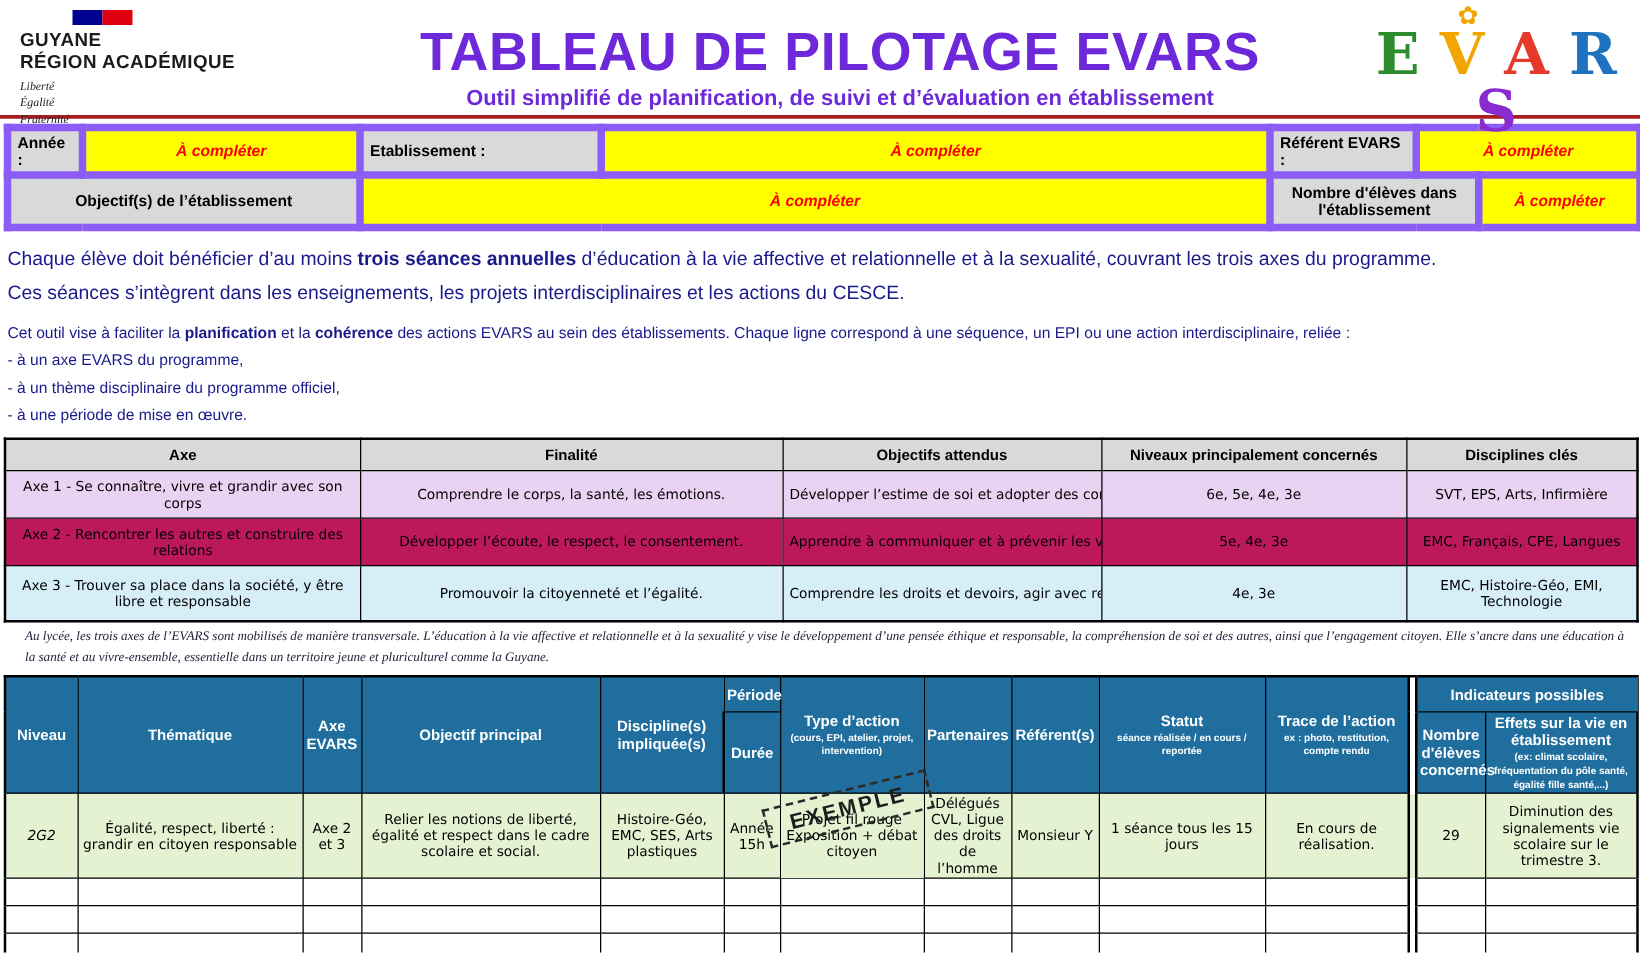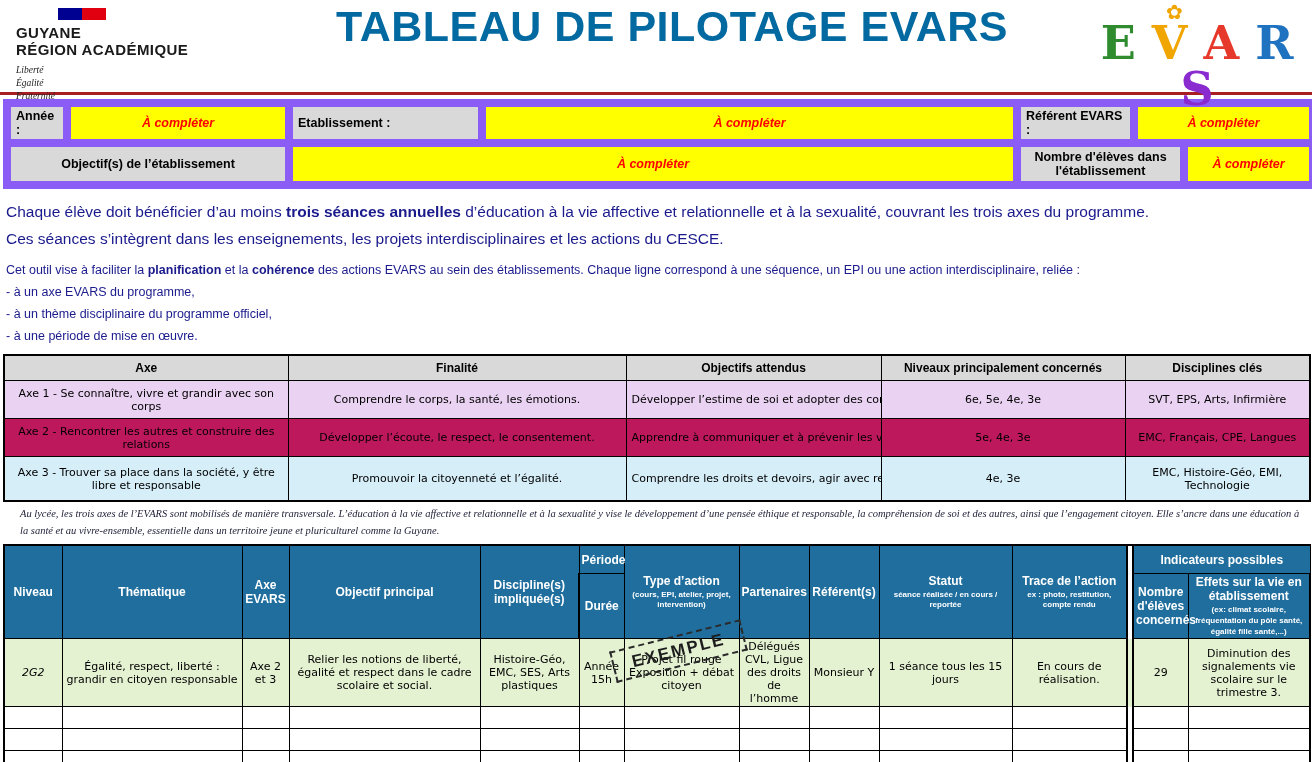--- a/index.html
+++ b/index.html
@@ -9,36 +9,36 @@
 
   
   .top { display:flex; align-items:flex-start; height:92px; }
   .marianne { width:262px; padding:8px 0 0 16px; flex:none; }
   .flag { display:flex; margin-left:42px; margin-bottom:4px; }
   .flag i { display:block; width:17px; height:12px; }
   .flag .b { background:#000091; width:24px; }
   .flag .r { background:#e1000f; width:24px; }
   .region-name { font-weight:bold; font-size:15px; letter-spacing:.4px; line-height:1.15; color:#1a1a1a; }
   .motto { font-family:"Liberation Serif", serif; font-style:italic; font-size:9.5px; line-height:1.4; margin-top:5px; color:#222; }
-  .title-block { flex:1; text-align:center; color:#0369a1; padding-top:4px; }
+  .title-block { flex:1; text-align:center; color:#6d28d9; padding-top:20px; }
   .main-title { font-size:43px; font-weight:700; letter-spacing:.5px; line-height:1.05; }
   .sub-title { font-size:17.5px; font-weight:700; margin-top:3px; }
   .evars { width:230px; flex:none; text-align:center; padding-top:20px; position:relative;
            font-family:"DejaVu Serif", serif; font-weight:bold; font-size:46px; line-height:1; }
   .evars span { display:inline-block; }
   .ev-e { color:#2e8b2e; } .ev-v { color:#f0a500; } .ev-a { color:#e6392b; }
   .ev-r { color:#1f72c0; } .ev-s { color:#8a2bd0; }
   .flower { position:absolute; top:2px; left:84px; font-size:20px; color:#f0a500;
             font-family:"DejaVu Sans", sans-serif; font-weight:normal; }
   .red-rule { height:3px; background:#a81e22; }
 
   
   table { border-collapse:collapse; table-layout:fixed; }
   .info-table { width:1306px; margin:4px 0 0 3px; }
-  .info-table td { border:8px solid #8b5cf6; font-size:12.5px; vertical-align:middle; }
+  .info-table td { border:6px solid #8b5cf6; font-size:12.5px; vertical-align:middle; }
   .lbl { background:#d9d9d9; font-weight:bold; padding:2px 5px; }
   .lbl.center { text-align:center; }
   .fill { background:#ffff00; color:#ff0000; font-weight:bold; font-style:italic;
           font-size:16px; text-align:center; }
   .row-a td { height:27px; }
   .row-b td { height:42px; }
 
   
   .intro1 { color:#1a1a8c; font-size:15.5px; line-height:1.72; margin:10px 6px 0 6px; font-weight:500; }
   .intro2 { color:#1a1a8c; font-size:12.5px; line-height:1.75; margin:8px 6px 0 6px; }
@@ -96,20 +96,21 @@
       <div class="region-name">GUYANE</div>
       <div class="region-name">RÉGION ACADÉMIQUE</div>
       <div class="motto">
         <div>Liberté</div>
         <div>Égalité</div>
         <div>Fraternité</div>
       </div>
     </div>
     <div class="title-block">
       <div class="main-title">TABLEAU DE PILOTAGE EVARS</div>
+      <div class="sub-title">Outil simplifié de planification, de suivi et d’évaluation en établissement</div>
     </div>
     <div class="evars">
       <span class="flower">✿</span>
       <span class="ev-e">E</span>
       <span class="ev-v">V</span>
       <span class="ev-a">A</span>
       <span class="ev-r">R</span>
       <span class="ev-s">S</span>
     </div>
   </div>

